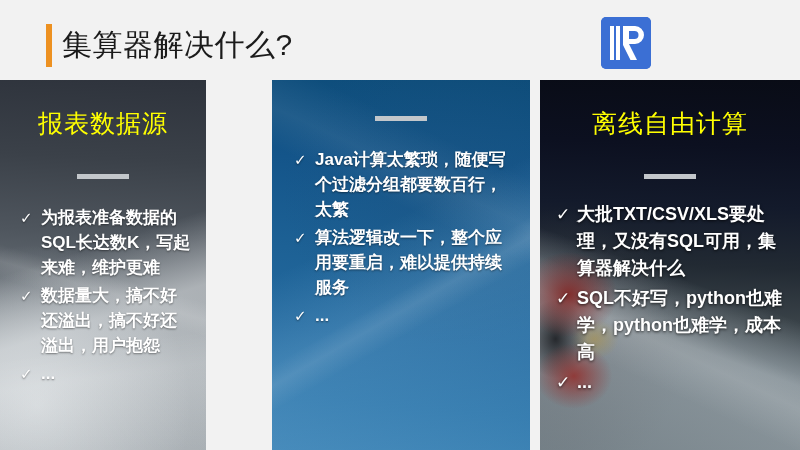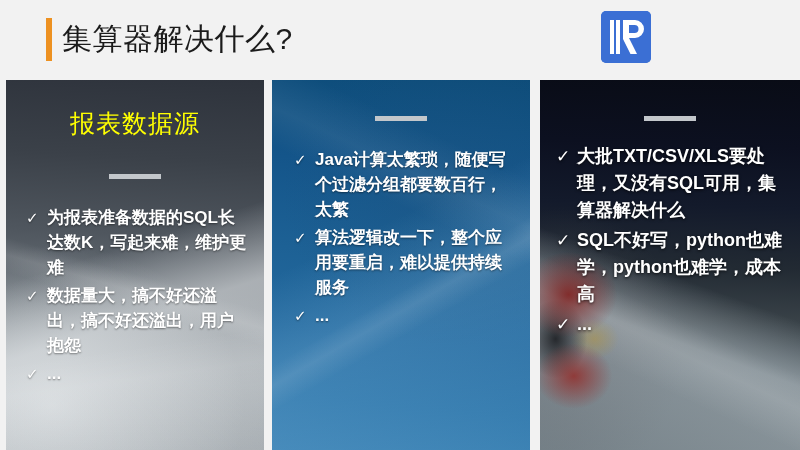--- a/index.html
+++ b/index.html
@@ -16,21 +16,21 @@
   #slide {
     position: relative;
     width: 800px;
     height: 450px;
     background: #f2f2f2;
   }
 
   
   #header {
     position: absolute;
-    left: 0; top: 3px;
+    left: 0; top: 9px;
     width: 664px; height: 72px;
     background: #f2f2f2;
   }
   #accent-bar {
     position: absolute;
     left: 46px; top: 15px;
     width: 6px; height: 43px;
     background: #ed9121;
   }
   #page-title {
@@ -53,21 +53,21 @@
   }
   #logo svg { display: block; }
 
   
   .panel {
     position: absolute;
     top: 80px;
     height: 370px;
     overflow: hidden;
   }
-  #panel-0 { left: 6px;   width: 258px; }
+  #panel-0 { left: 0px;   width: 206px; }
   #panel-1 { left: 272px; width: 258px; }
   #panel-2 { left: 540px; width: 260px; }
 
   
   .bg {
     position: absolute;
     inset: 0;
   }
 
   
@@ -235,20 +235,21 @@
           <span class="check">✓</span>
           <span class="bullet-text">...</span>
         </li>
       </ul>
     </div>
   </div>
 
   <div class="panel" id="panel-2">
     <div class="bg" id="bg-2"></div>
     <div class="panel-content">
+      <div class="panel-title">离线自由计算</div>
       <div class="divider"></div>
       <ul class="bullets">
         <li class="bullet">
           <span class="check">✓</span>
           <span class="bullet-text">大批TXT/CSV/XLS要处理，又没有SQL可用，集算器解决什么</span>
         </li>
         <li class="bullet">
           <span class="check">✓</span>
           <span class="bullet-text">SQL不好写，python也难学，python也难学，成本高</span>
         </li>

